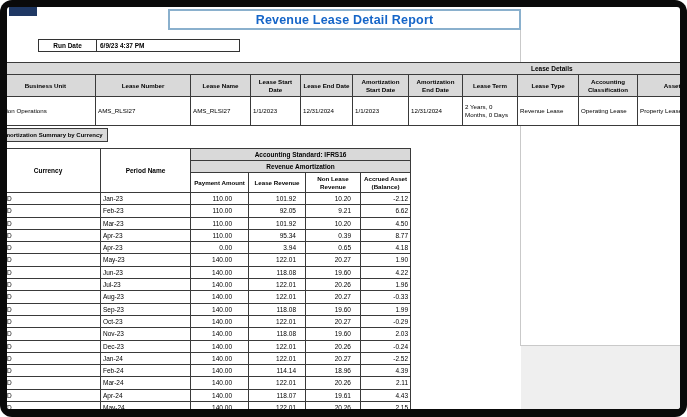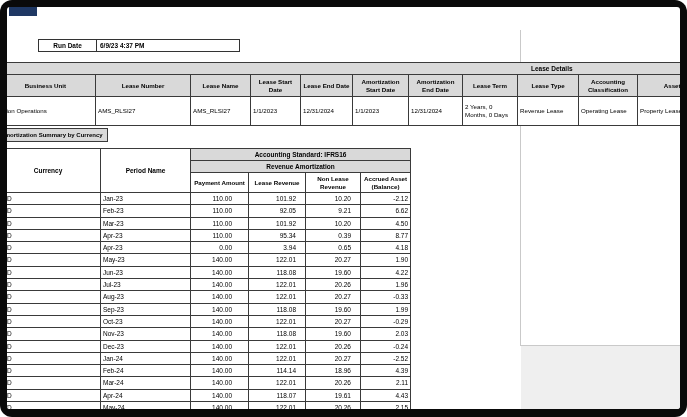--- a/index.html
+++ b/index.html
@@ -38,20 +38,23 @@
 <body>
 
 <div class="frame">
   <div class="screen">
 
     <div class="corner-shape"></div>
     <div class="pagebreak-v"></div>
     <div class="pagebreak-h"></div>
     <div class="outside-area"></div>
 
+    <div class="titlebox">
+      <span>Revenue Lease Detail Report</span>
+    </div>
 
     <div class="rundate">
       <div class="rd-label">Run Date</div>
       <div class="rd-value">6/9/23 4:37 PM</div>
     </div>
 
     <table class="t1">
       <colgroup>
         <col style="width:100px">
           <col style="width:95px">

